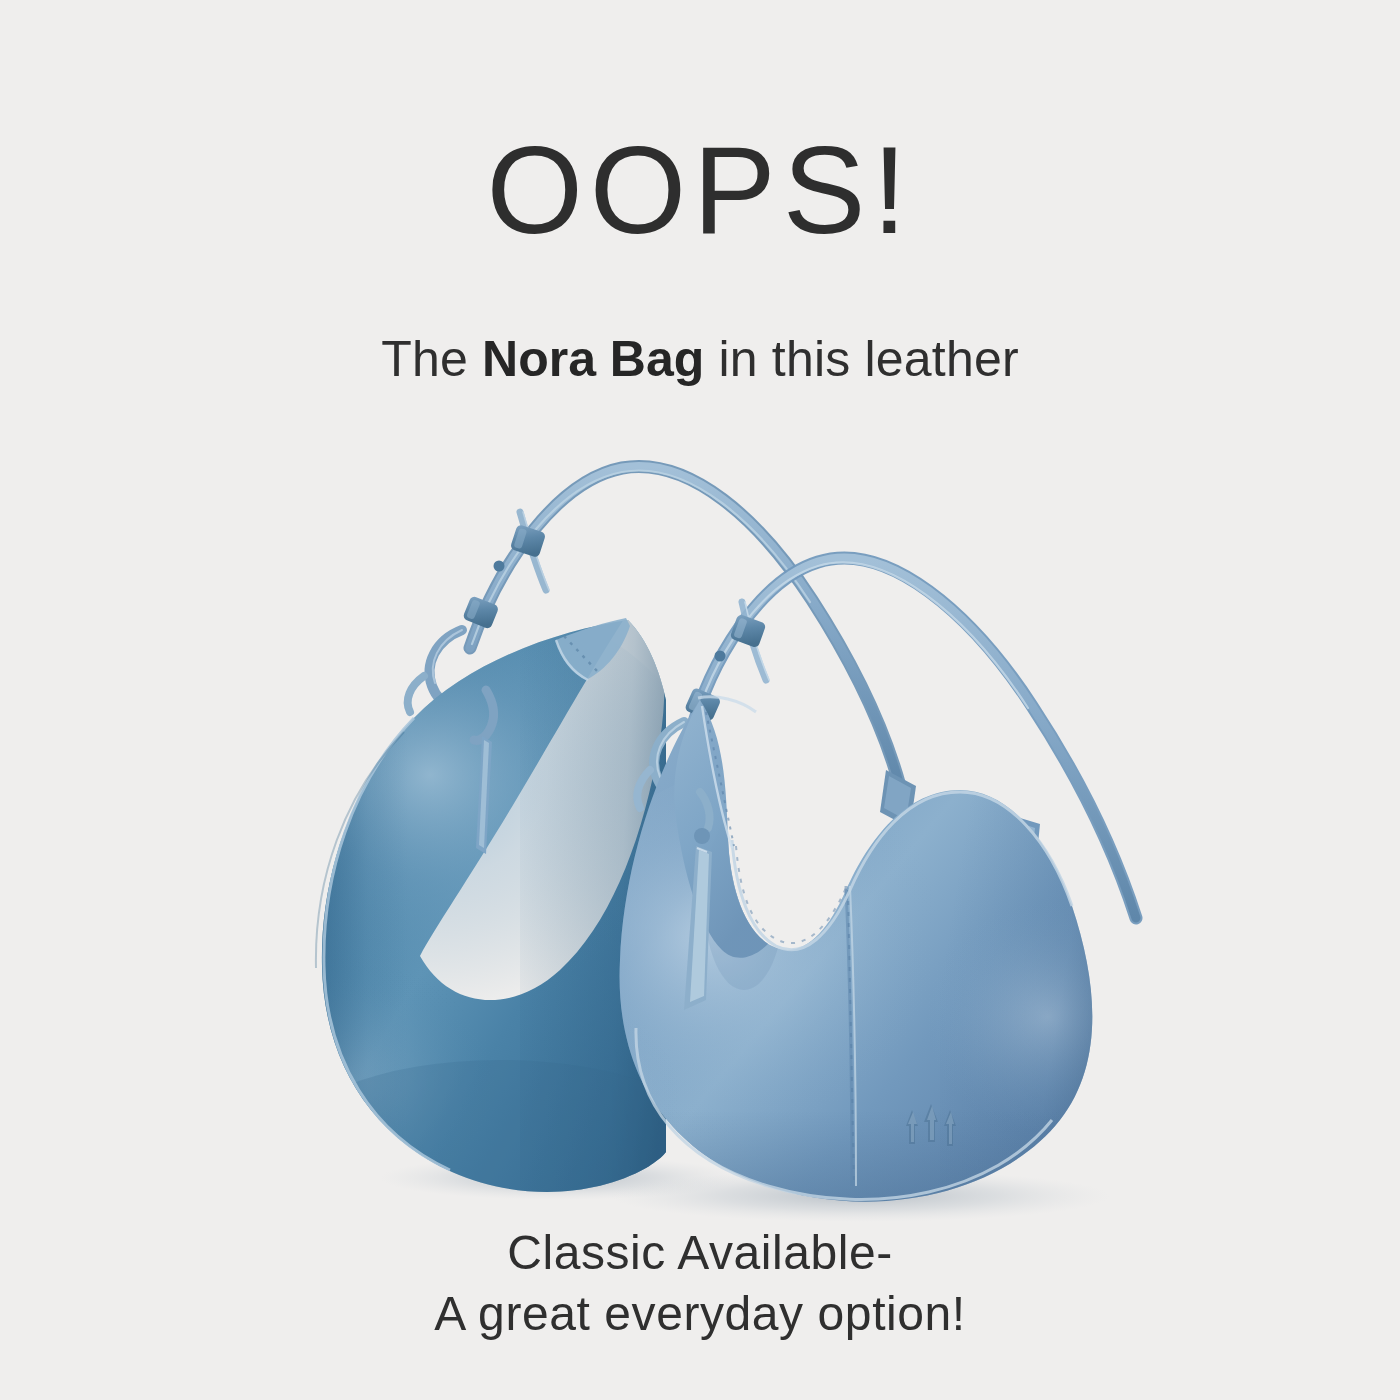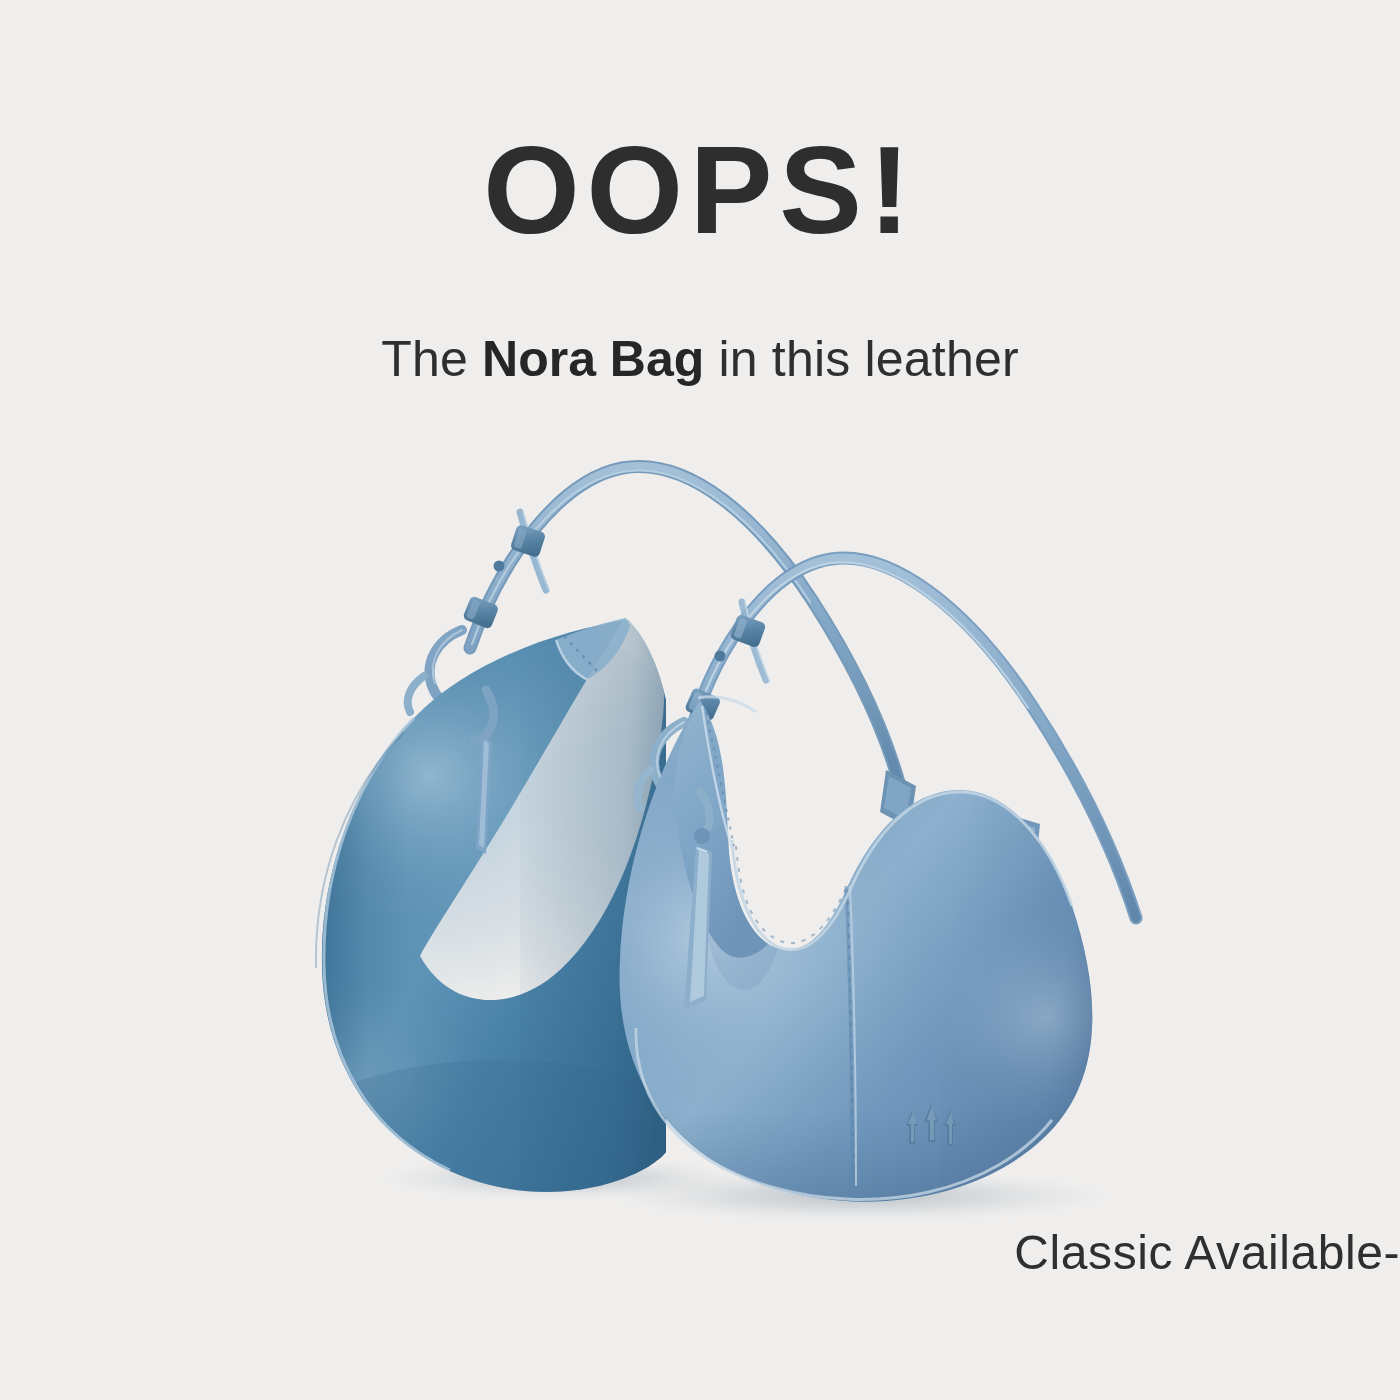--- a/index.html
+++ b/index.html
@@ -24,21 +24,21 @@
 
   
   .headline {
     position: absolute;
     top: 128px;
     left: 0;
     width: 1400px;
     text-align: center;
     font-size: 124px;
     line-height: 1;
-    font-weight: 700;
+    font-weight: 400;
     letter-spacing: 0.055em;
     color: #2e2e2e;
     white-space: nowrap;
   }
 
   .subhead {
     position: absolute;
     top: 324px;
     left: 0;
     width: 1400px;
@@ -54,21 +54,21 @@
     font-weight: 700;
     color: #262626;
     letter-spacing: 0;
   }
 
   .caption {
     position: absolute;
     top: 1222px;
     left: 0;
     width: 1400px;
-    text-align: right;
+    text-align: center;
     font-size: 48px;
     line-height: 1.28;
     font-weight: 200;
     color: #2f2f2f;
     letter-spacing: 0.012em;
   }
   .caption .line { display: block; white-space: nowrap; }
 
   
   #product {
@@ -401,15 +401,16 @@
             <path d="M932 1106 L 936 1120 L 934 1120 L 934 1140 L 930 1140 L 930 1120 L 927 1120 Z"></path>
             <path d="M951 1112 L 954 1124 L 952 1124 L 952 1144 L 949 1144 L 949 1124 L 946 1124 Z"></path>
           </g>
         </g>
       </g>
     </svg>
   </div>
 
   <div class="caption">
     <span class="line">Classic Available-</span>
+    <span class="line">A great everyday option!</span>
   </div>
 
 </div>
 
 </body></html>

